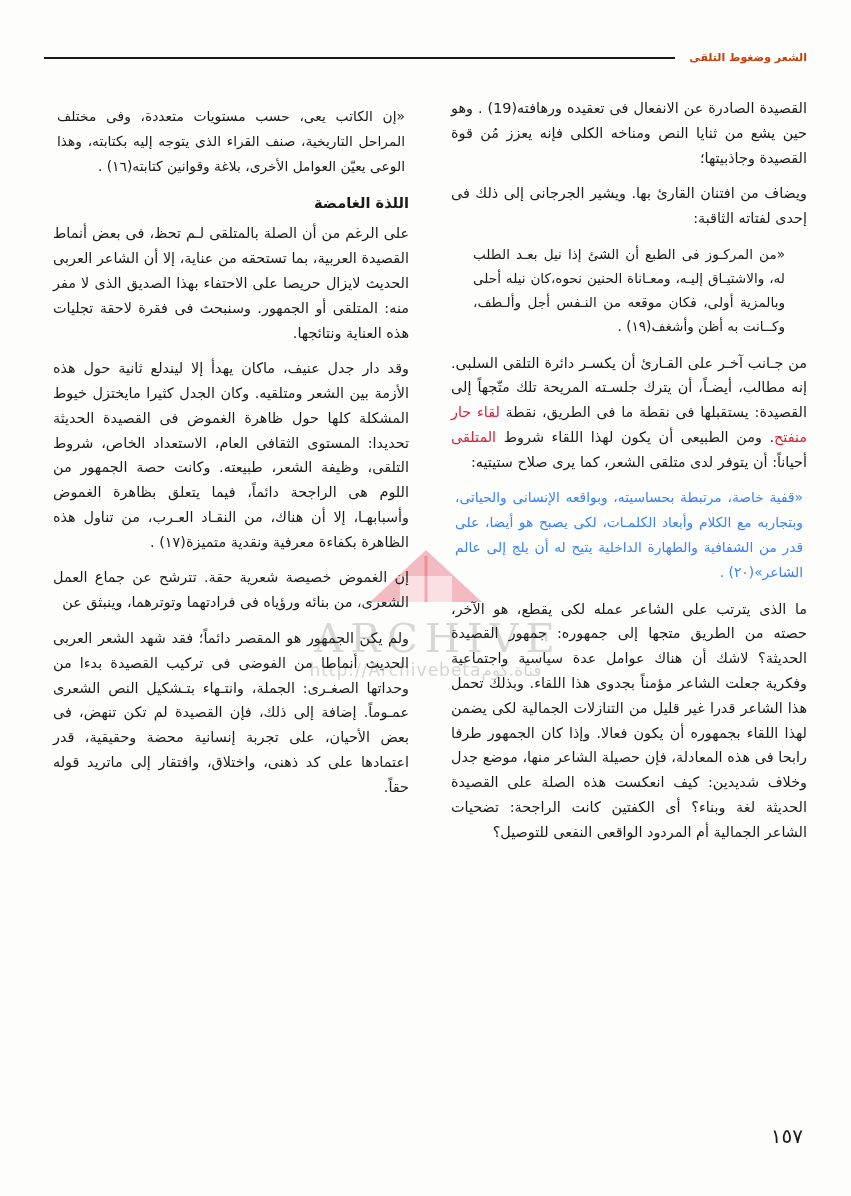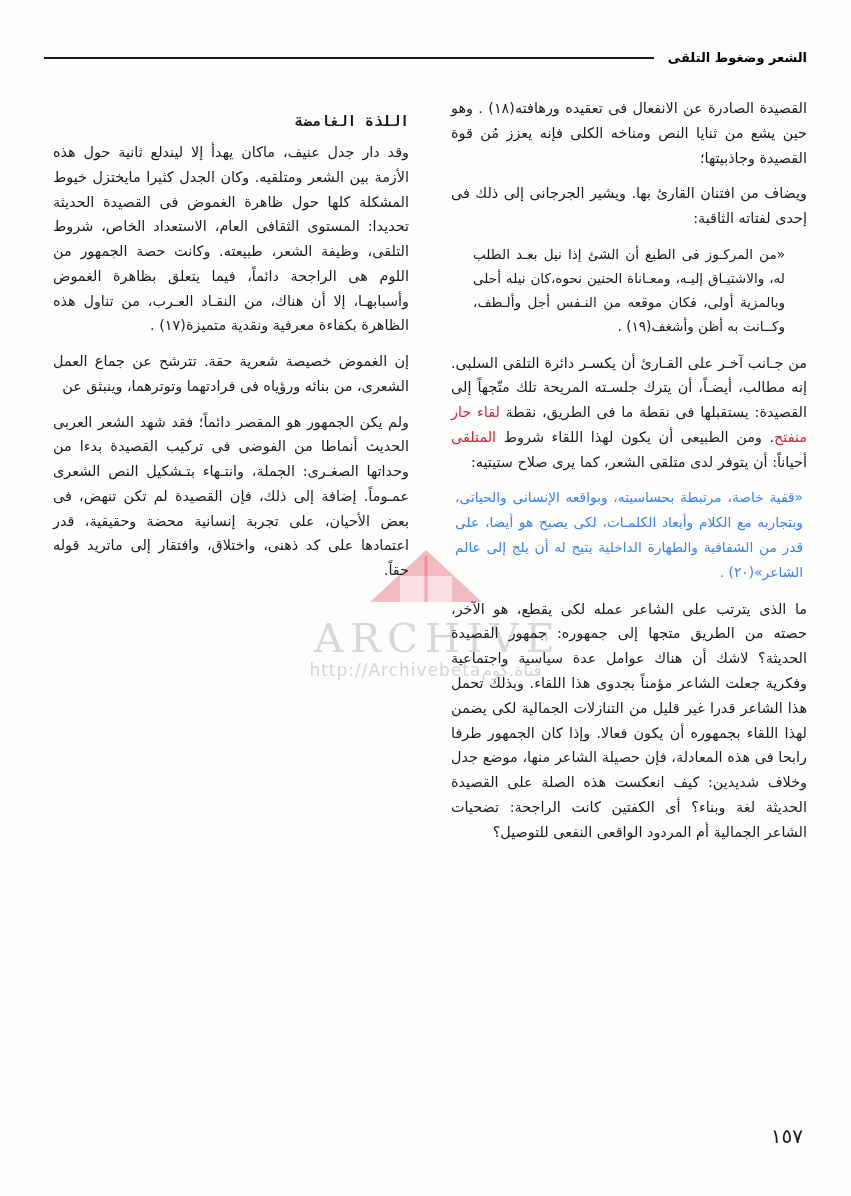--- a/index.html
+++ b/index.html
@@ -27,23 +27,23 @@
     top: 44px;
     right: 44px;
     left: 44px;
     height: 26px;
     display: flex;
     align-items: center;
     gap: 14px;
     direction: rtl;
   }
   .runhead-title {
-    font-size: 13px;
+    font-size: 11px;
     font-weight: bold;
-    color: #000000;
+    color: #c2410c;
     white-space: nowrap;
     letter-spacing: 0px;
   }
   .runhead-rule {
     flex: 1;
     height: 2px;
     background: #1b1b1b;
     margin-top: 2px;
   }
 
@@ -85,21 +85,20 @@
     font-size: 13.8px;
     line-height: 1.8;
     text-align: justify;
   }
 
   .subhead {
     font-size: 14.6px;
     font-weight: bold;
     margin: 16px 0 10px 0;
     text-align: right;
-    font-family: Liberation Mono, monospace;
   }
 
   
   .ink-red { color: #d4243a; }
   .ink-rose { color: #3b82f6; }
 
   
   .folio {
     position: absolute;
     bottom: 48px;
@@ -189,30 +188,32 @@
       <div class="book-inner"></div>
       <div class="spine"></div>
     </div>
     <div class="wm-text">ARCHIVE</div>
     <div class="wm-sub">http://Archivebetaقناة.كوم</div>
   </div>
 
   <div class="columns">
 
     <div class="col">
-      <p class="first">القصيدة الصادرة عن الانفعال فى تعقيده ورهافته(١٨) . وهو حين يشع من ثنايا النص ومناخه الكلى فإنه يعزز مُن قوة القصيدة وجاذبيتها؛</p>
+      <p class="first">القصيدة الصادرة عن الانفعال فى تعقيده ورهافته(19) . وهو حين يشع من ثنايا النص ومناخه الكلى فإنه يعزز مُن قوة القصيدة وجاذبيتها؛</p>
       <p>ويضاف من افتنان القارئ بها. ويشير الجرجانى إلى ذلك فى إحدى لفتاته الثاقبة:</p>
       <div class="quote">«من المركـوز فى الطبع أن الشئ إذا نيل بعـد الطلب له، والاشتيـاق إليـه، ومعـاناة الحنين نحوه،كان نيله أحلى وبالمزية أولى، فكان موقعه من النـفس أجل وألـطف، وكــانت به أظن وأشغف(١٩) .</div>
       <p>من جـانب آخـر على القـارئ أن يكسـر دائرة التلقى السلبى. إنه مطالب، أيضـاً، أن يترك جلسـته المريحة تلك متّجهاً إلى القصيدة: يستقبلها فى نقطة ما فى الطريق، نقطة <span class="ink-red">لقاء حار منفتح</span>. ومن الطبيعى أن يكون لهذا اللقاء شروط <span class="ink-red">المتلقى</span> أحياناً: أن يتوفر لدى متلقى الشعر، كما يرى صلاح ستيتيه:</p>
       <div class="quote-wide ink-rose">«قفية خاصة، مرتبطة بحساسيته، وبواقعه الإنسانى والحياتى، وبتجاربه مع الكلام وأبعاد الكلمـات، لكى يصبح هو أيضا، على قدر من الشفافية والطهارة الداخلية يتيح له أن يلج إلى عالم الشاعر»(٢٠) .</div>
       <p>ما الذى يترتب على الشاعر عمله لكى يقطع، هو الآخر، حصته من الطريق متجها إلى جمهوره: جمهور القصيدة الحديثة؟ لاشك أن هناك عوامل عدة سياسية واجتماعية وفكرية جعلت الشاعر مؤمناً بجدوى هذا اللقاء. وبذلك تحمل هذا الشاعر قدرا غير قليل من التنازلات الجمالية لكى يضمن لهذا اللقاء بجمهوره أن يكون فعالا. وإذا كان الجمهور طرفا رابحا فى هذه المعادلة، فإن حصيلة الشاعر منها، موضع جدل وخلاف شديدين: كيف انعكست هذه الصلة على القصيدة الحديثة لغة وبناء؟ أى الكفتين كانت الراجحة: تضحيات الشاعر الجمالية أم المردود الواقعى النفعى للتوصيل؟</p>
     </div>
 
     <div class="col">
+      <div class="quote-wide">«إن الكاتب يعى، حسب مستويات متعددة، وفى مختلف المراحل التاريخية، صنف القراء الذى يتوجه إليه بكتابته، وهذا الوعى يعيّن العوامل الأخرى، بلاغة وقوانين كتابته(١٦) .</div>
       <div class="subhead">اللذة الغامضة</div>
+      <p>على الرغم من أن الصلة بالمتلقى لـم تحظ، فى بعض أنماط القصيدة العربية، بما تستحقه من عناية، إلا أن الشاعر العربى الحديث لايزال حريصا على الاحتفاء بهذا الصديق الذى لا مفر منه: المتلقى أو الجمهور. وسنبحث فى فقرة لاحقة تجليات هذه العناية ونتائجها.</p>
       <p>وقد دار جدل عنيف، ماكان يهدأ إلا ليندلع ثانية حول هذه الأزمة بين الشعر ومتلقيه. وكان الجدل كثيرا مايختزل خيوط المشكلة كلها حول ظاهرة الغموض فى القصيدة الحديثة تحديدا: المستوى الثقافى العام، الاستعداد الخاص، شروط التلقى، وظيفة الشعر، طبيعته. وكانت حصة الجمهور من اللوم هى الراجحة دائماً، فيما يتعلق بظاهرة الغموض وأسبابهـا، إلا أن هناك، من النقـاد العـرب، من تناول هذه الظاهرة بكفاءة معرفية ونقدية متميزة(١٧) .</p>
       <p>إن الغموض خصيصة شعرية حقة. تترشح عن جماع العمل الشعرى، من بنائه ورؤياه فى فرادتهما وتوترهما، وينبثق عن</p>
       <p>ولم يكن الجمهور هو المقصر دائماً؛ فقد شهد الشعر العربى الحديث أنماطا من الفوضى فى تركيب القصيدة بدءا من وحداتها الصغـرى: الجملة، وانتـهاء بتـشكيل النص الشعرى عمـوماً. إضافة إلى ذلك، فإن القصيدة لم تكن تنهض، فى بعض الأحيان، على تجربة إنسانية محضة وحقيقية، قدر اعتمادها على كد ذهنى، واختلاق، وافتقار إلى ماتريد قوله حقاً.</p>
     </div>
 
   </div>
 
   <div class="folio">١٥٧</div>
 
 </div>

